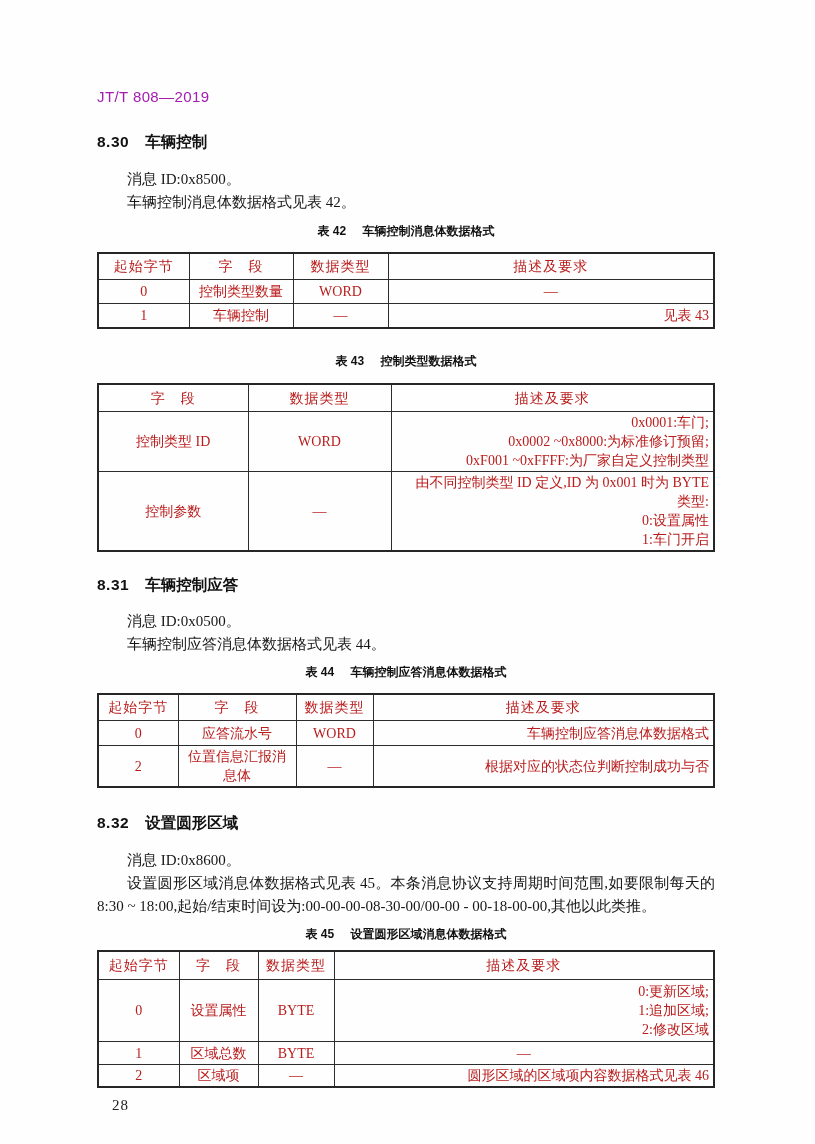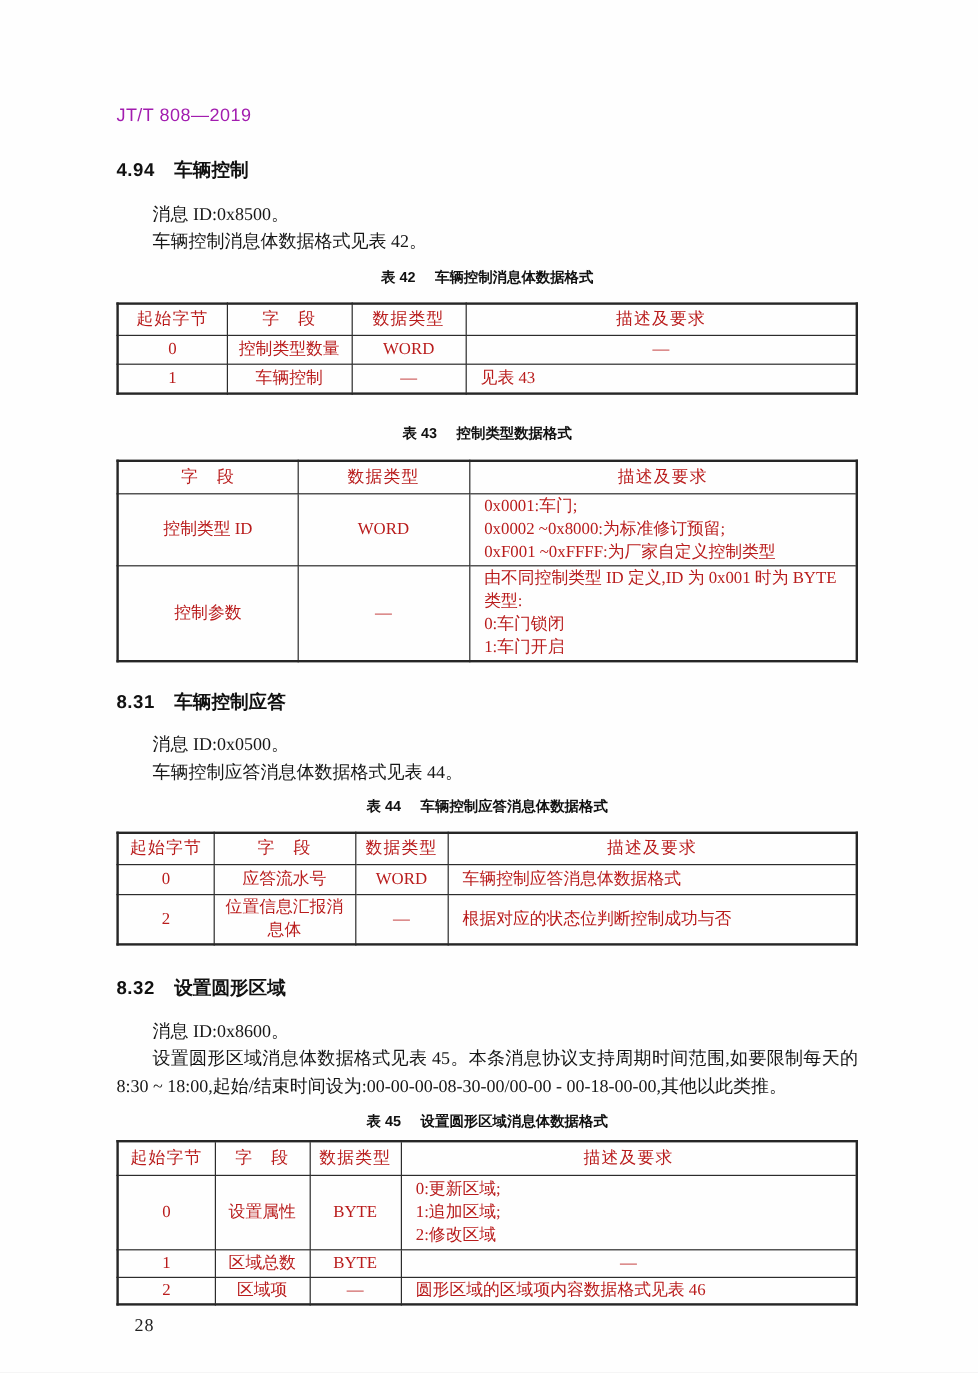--- a/index.html
+++ b/index.html
@@ -59,21 +59,21 @@
   .doc-table th, .doc-table td {
     border:1px solid #2c2c2c;
     font-weight:normal;
     padding:1px 4px;
     line-height:19px;
     vertical-align:middle;
     overflow:hidden;
   }
   .doc-table th { height:23px; text-align:center; letter-spacing:1px; }
   .doc-table td.center { text-align:center; }
-  .doc-table td.left { text-align:left; padding-left:12px; }
+  .doc-table td.left { text-align:right; padding-left:12px; }
   .doc-table td .cell-line { line-height:19px; }
   .t42 td { height:21px; }
   .t43 th { height:24px; }
   .t43 td.tall { height:57px; }
   .t44 td { height:22px; }
   .t45 th { height:25px; }
   .t45 td.tall { height:59px; }
   .t45 td.short { height:20px; }
 
   .page-number {
@@ -83,21 +83,21 @@
 </style>
 </head>
 <body>
 
 <div class="page">
   <div class="content">
 
     <div class="doc-header">JT/T 808—2019</div>
 
     <div class="sec-heading">
-      <span class="sec-num">4.94</span>
+      <span class="sec-num">8.30</span>
       <span class="sec-title">车辆控制</span>
     </div>
     <div class="para-group para-group-830">
       <p class="body">消息 ID:0x8500。</p>
       <p class="body">车辆控制消息体数据格式见表 42。</p>
     </div>
 
     <div class="tcap cap42">
       <span>表 42</span>
       <span class="tcap-title">车辆控制消息体数据格式</span>
@@ -154,21 +154,21 @@
           <div class="cell-line">0x0001:车门;</div>
           <div class="cell-line">0x0002 ~0x8000:为标准修订预留;</div>
           <div class="cell-line">0xF001 ~0xFFFF:为厂家自定义控制类型</div>
         </td>
       </tr>
       <tr>
         <td class="center tall">控制参数</td>
         <td class="center tall">—</td>
         <td class="left tall">
           <div class="cell-line">由不同控制类型 ID 定义,ID 为 0x001 时为 BYTE 类型:</div>
-          <div class="cell-line">0:车门锁闭</div>
+          <div class="cell-line">0:设置属性</div>
           <div class="cell-line">1:车门开启</div>
         </td>
       </tr>
     </tbody>
       </table>
 
     <div class="sec-heading" style="margin-top:23px;">
       <span class="sec-num">8.31</span>
       <span class="sec-title">车辆控制应答</span>
     </div>

